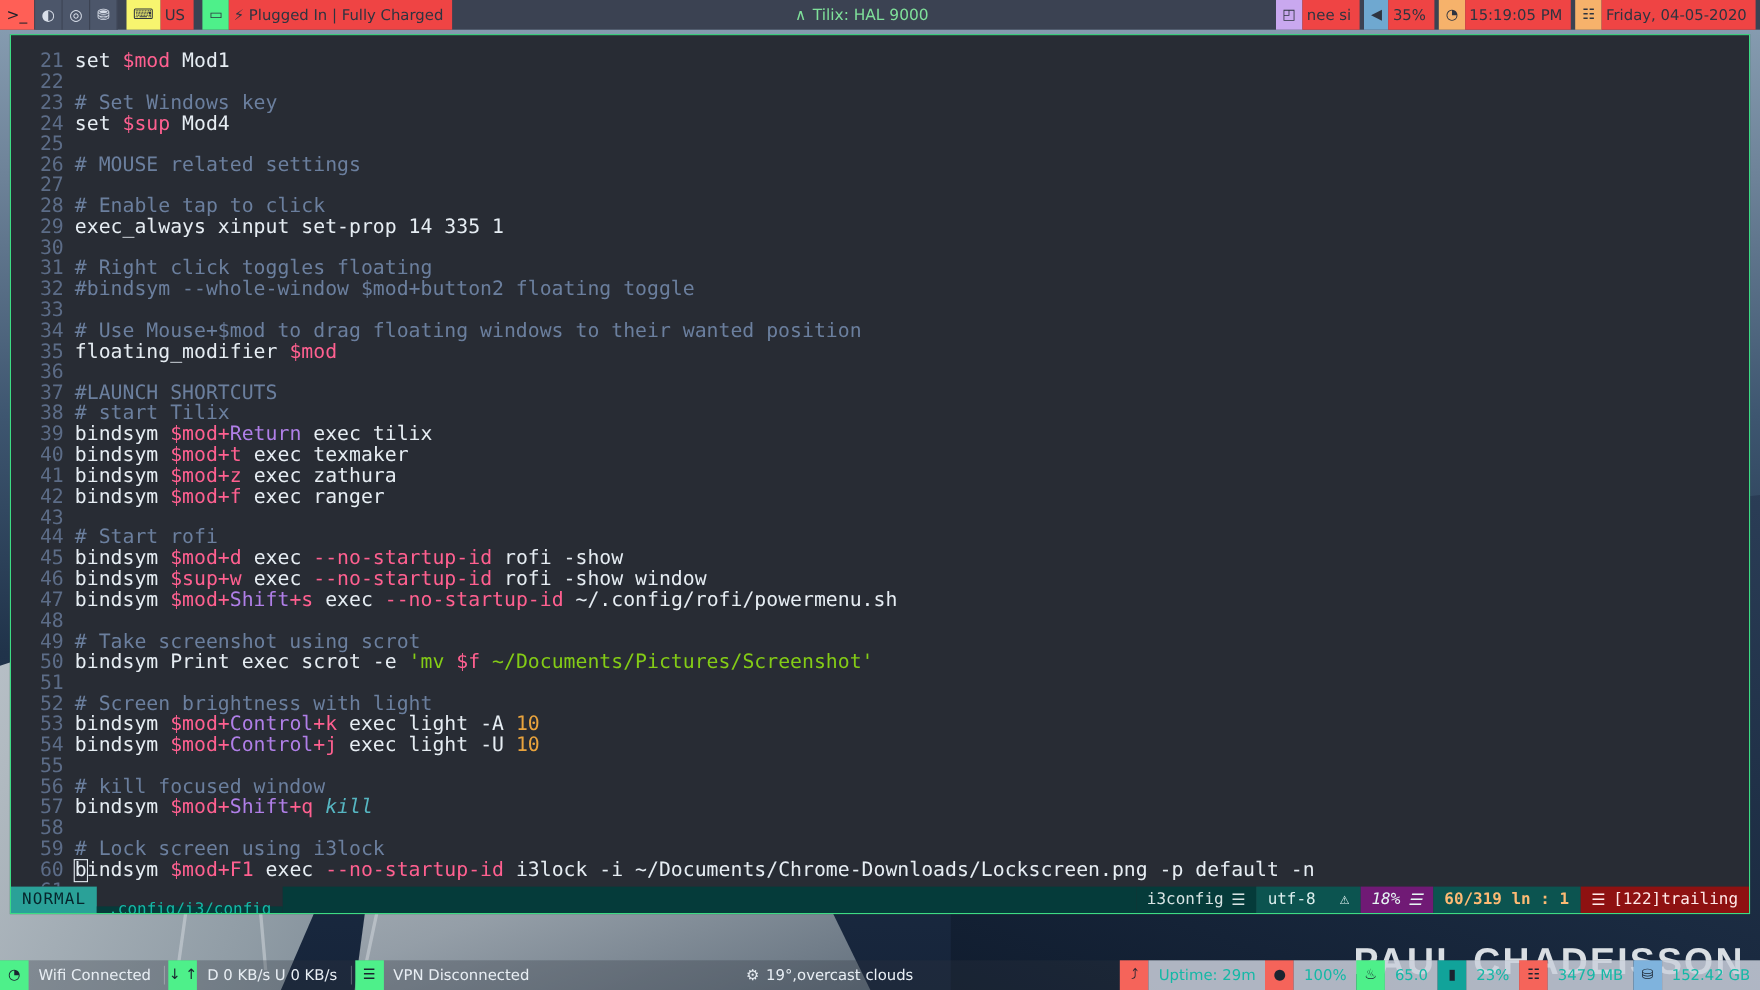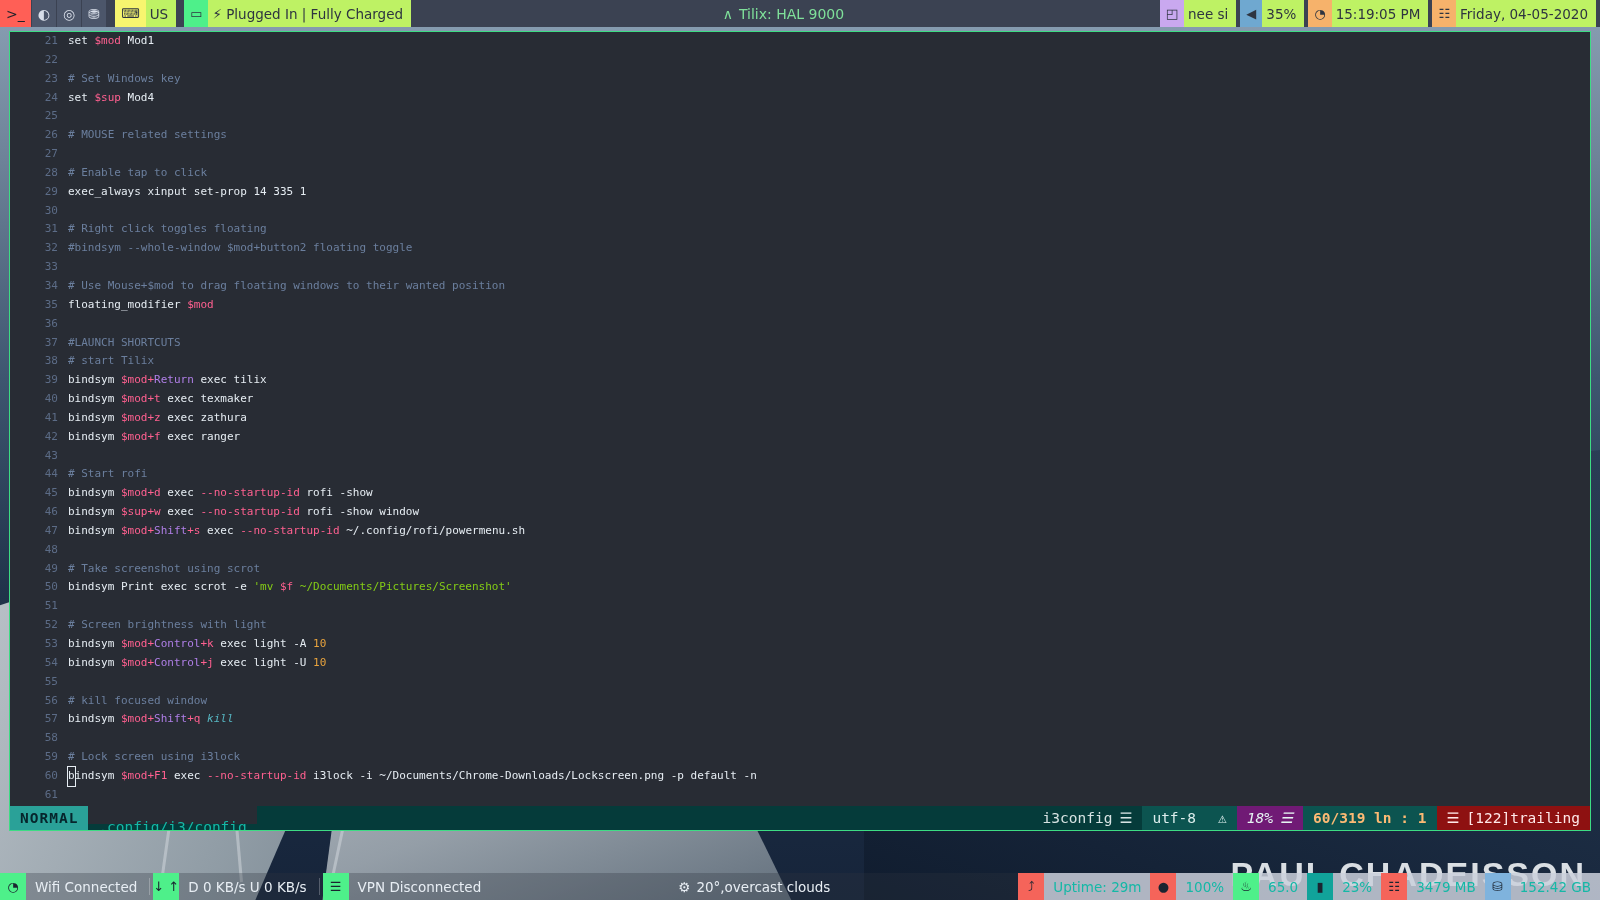--- a/index.html
+++ b/index.html
@@ -68,21 +68,21 @@
   .ws.focused { background: #ff5f56; color: #1e222a; }
   .ws .glyph { font-size: 14px; line-height: 1; }
 
   .tb-group { display: flex; align-items: stretch; margin-left: 8px; }
   .tb-icon {
     display: flex; align-items: center; justify-content: center;
     padding: 0 6px; color: #2e3440; font-size: 13px;
   }
   .tb-text {
     display: flex; align-items: center; padding: 0 8px 0 4px;
-    background: #bef264; color: #2e3440; white-space: nowrap;
+    background: #ef4444; color: #2e3440; white-space: nowrap;
   }
   .tb-icon.kb { background: #f7f56f; }
   .tb-icon.bat { background: #4ef08a; }
   .tb-icon.wifi { background: #c9a8ef; }
   .tb-icon.vol { background: #6fa8d0; }
   .tb-icon.clock { background: #f6b26b; }
   .tb-icon.cal { background: #f6b26b; }
 
   #topbar .title {
     flex: 1 1 auto; display: flex; align-items: center; justify-content: center;
@@ -95,24 +95,24 @@
   #tilix {
     position: absolute; left: 9px; top: 31px;
     width: 1582px; height: 800px;
     background: #282c34;
     border: 1px solid #3ddc84;
     z-index: 10;
     overflow: hidden;
   }
   #code {
     position: absolute; left: 0; top: 0; right: 0; bottom: 24px;
-    padding: 0 0 0 0;
+    padding: 15px 0 0 0;
     overflow: hidden;
     font-family: "DejaVu Sans Mono", monospace;
-    font-size: 11px;
+    font-size: 18px;
     line-height: 18.85px;
     white-space: pre;
   }
   .ln {
     display: block; height: 18.85px;
   }
   .num {
     display: inline-block; width: 48px; text-align: right;
     color: #5c6c87; margin-right: 10px;
   }
@@ -130,21 +130,21 @@
   }
 
   
   #statusline {
     position: absolute; left: 0; right: 0; bottom: 0; height: 24px;
     display: flex; align-items: stretch;
     font-family: "DejaVu Sans Mono", monospace;
     font-size: 14.5px;
   }
   #statusline .seg { display: flex; align-items: center; padding: 0 10px; white-space: nowrap; }
-  .sl-mode   { background: #2aa198; color: #06252c; font-weight: bold; letter-spacing: 1px; }
+  .sl-mode   { background: #2aa198; color: #06252c; font-weight: normal; letter-spacing: 1px; }
   .sl-file   { background: #053b3a; color: #14b8a6; flex: 0 0 auto; padding-left: 14px; margin-top: 18px; }
   .sl-fill   { background: #053b3a; flex: 1 1 auto; }
   .sl-type   { background: #053b3a; color: #d7e3e3; gap: 7px; }
   .sl-enc    { background: #0c5450; color: #dceeed; gap: 22px; }
   .sl-pct    { background: #701a75; color: #e6f5f3; gap: 7px; font-style: italic; }
   .sl-pos    { background: #0c5450; color: #fdba74; gap: 7px; font-weight: bold; }
   .sl-warn   { background: #8e1111; color: #ffe9e9; gap: 7px; }
 
   
   #botbar {
@@ -282,21 +282,21 @@
     <div class="sep"></div>
     <div class="bb-item">
       <span class="bb-ic ic-green">☰</span>
       <span class="bb-tx">VPN Disconnected</span>
     </div>
   </div>
 
   <div class="center">
     <span class="wtext">
       <span>⚙</span>
-      <span>20°,overcast clouds</span>
+      <span>19°,overcast clouds</span>
     </span>
   </div>
 
   <div class="right">
     <div class="bb-item">
       <span class="bb-ic ic-red">⤴</span>
       <span class="bb-tx light">Uptime: 29m</span>
     </div>
     <div class="bb-item">
       <span class="bb-ic ic-red">●</span>

